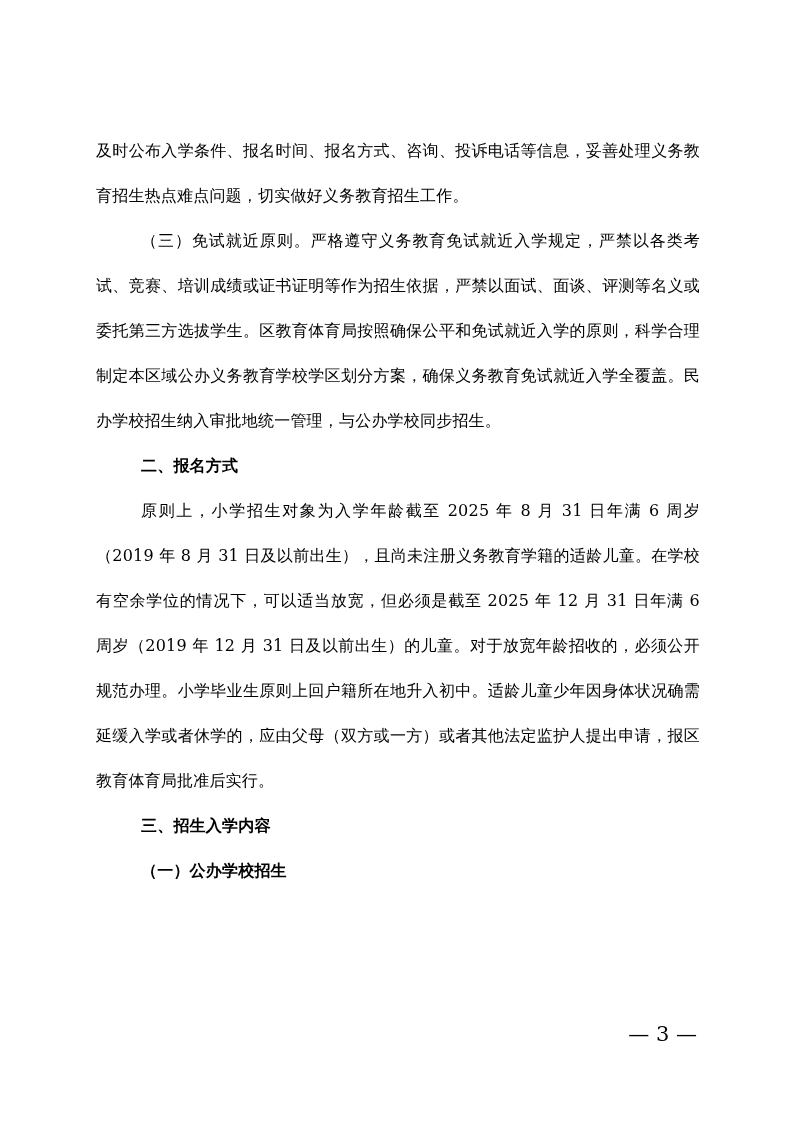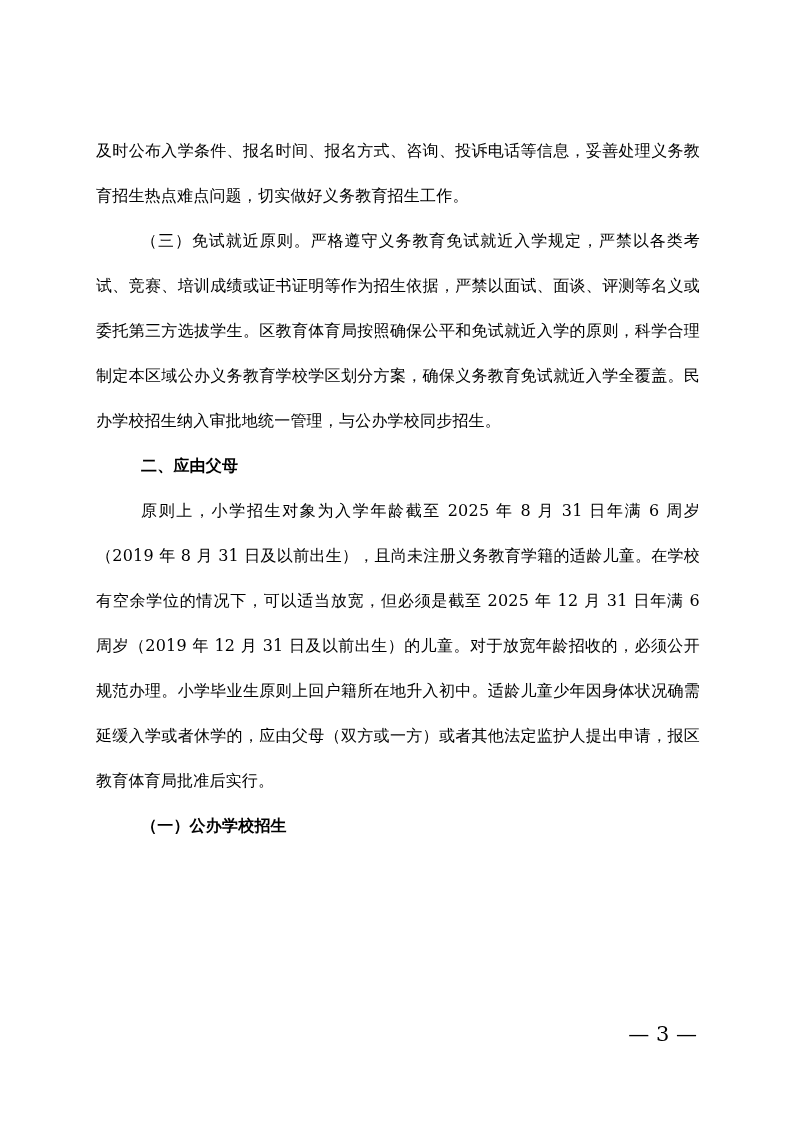--- a/index.html
+++ b/index.html
@@ -57,23 +57,24 @@
 </head>
 <body>
 
 <div class="page">
   <div class="content">
 
     <p class="para">及时公布入学条件、报名时间、报名方式、咨询、投诉电话等信息，妥善处理义务教育招生热点难点问题，切实做好义务教育招生工作。</p>
 
     <p class="para indent"><span class="bold-run">（三）免试就近原则。</span><span>严格遵守义务教育免试就近入学规定，严禁以各类考试、竞赛、培训成绩或证书证明等作为招生依据，严禁以面试、面谈、评测等名义或委托第三方选拔学生。区教育体育局按照确保公平和免试就近入学的原则，科学合理制定本区域公办义务教育学校学区划分方案，确保义务教育免试就近入学全覆盖。民办学校招生纳入审批地统一管理，与公办学校同步招生。</span></p>
 
-    <p class="para indent heading">二、应由父母</p>
+    <p class="para indent heading">二、报名方式</p>
 
     <p class="para indent">原则上，小学招生对象为入学年龄截至 2025 年 8 月 31 日年满 6 周岁（2019 年 8 月 31 日及以前出生），且尚未注册义务教育学籍的适龄儿童。在学校有空余学位的情况下，可以适当放宽，但必须是截至 2025 年 12 月 31 日年满 6 周岁（2019 年 12 月 31 日及以前出生）的儿童。对于放宽年龄招收的，必须公开规范办理。小学毕业生原则上回户籍所在地升入初中。适龄儿童少年因身体状况确需延缓入学或者休学的，应由父母（双方或一方）或者其他法定监护人提出申请，报区教育体育局批准后实行。</p>
 
+    <p class="para indent heading">三、招生入学内容</p>
 
     <p class="para indent heading">（一）公办学校招生</p>
 
   </div>
 
   <div class="footer">— 3 —</div>
 </div>
 
 </body></html>

